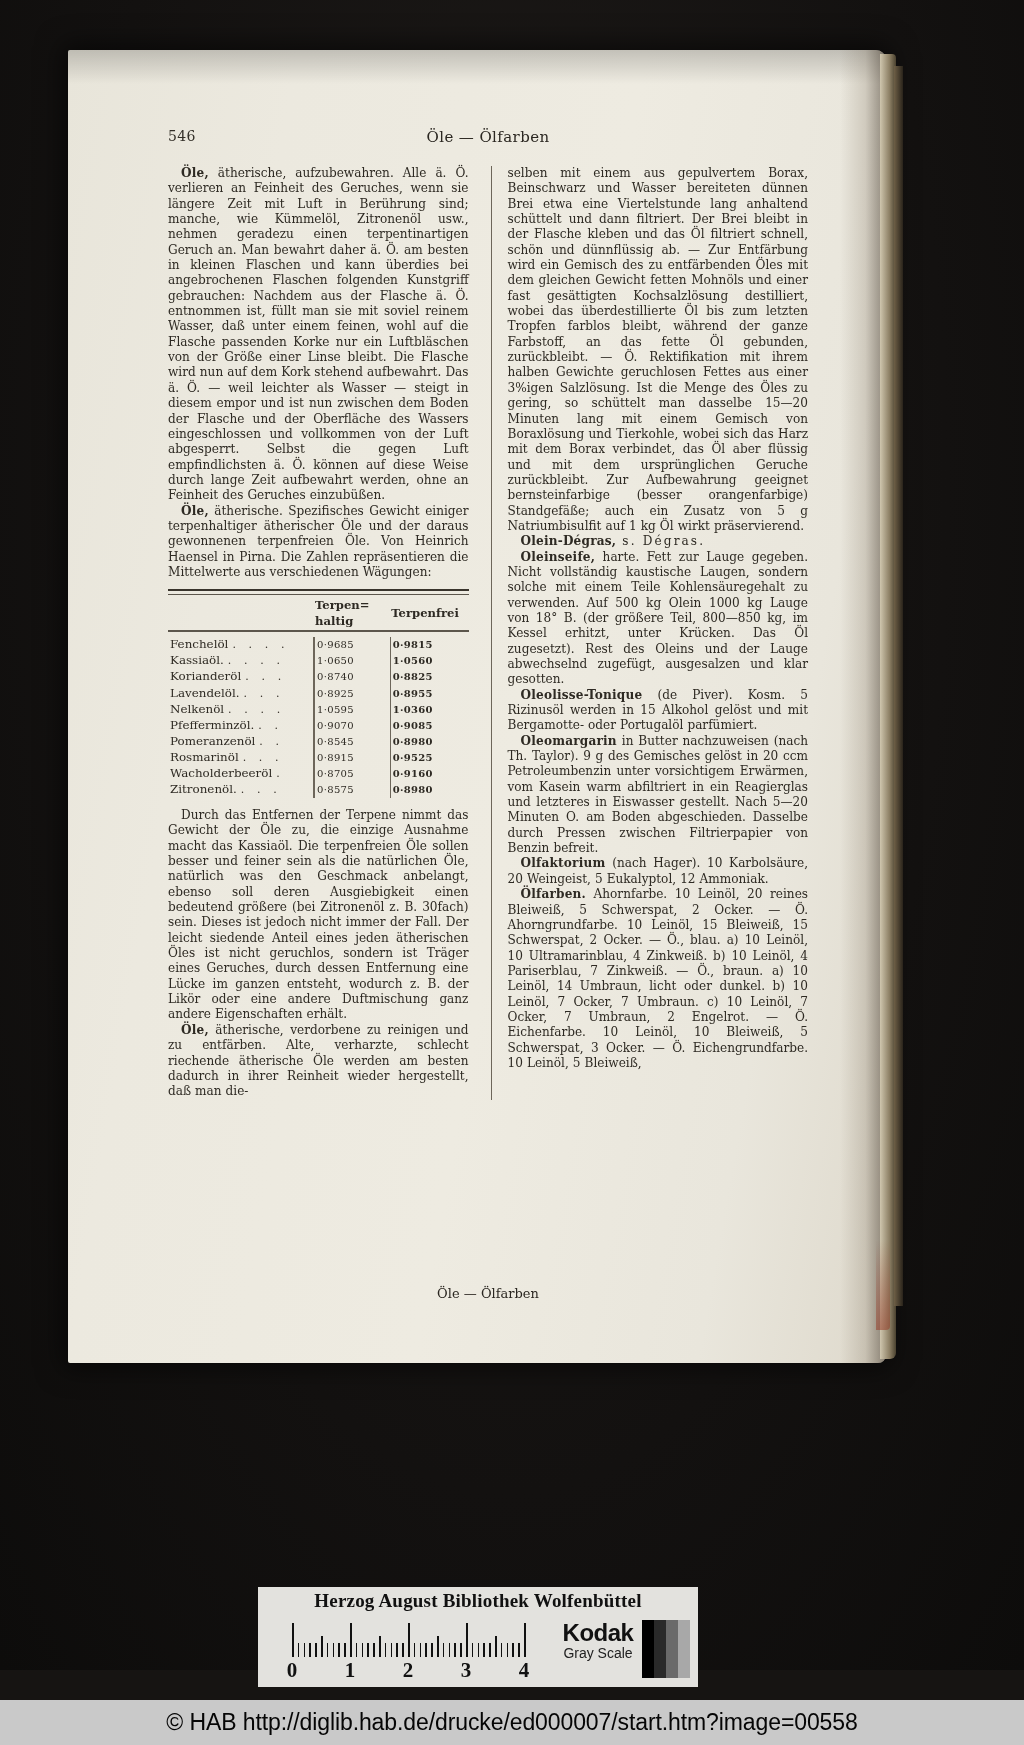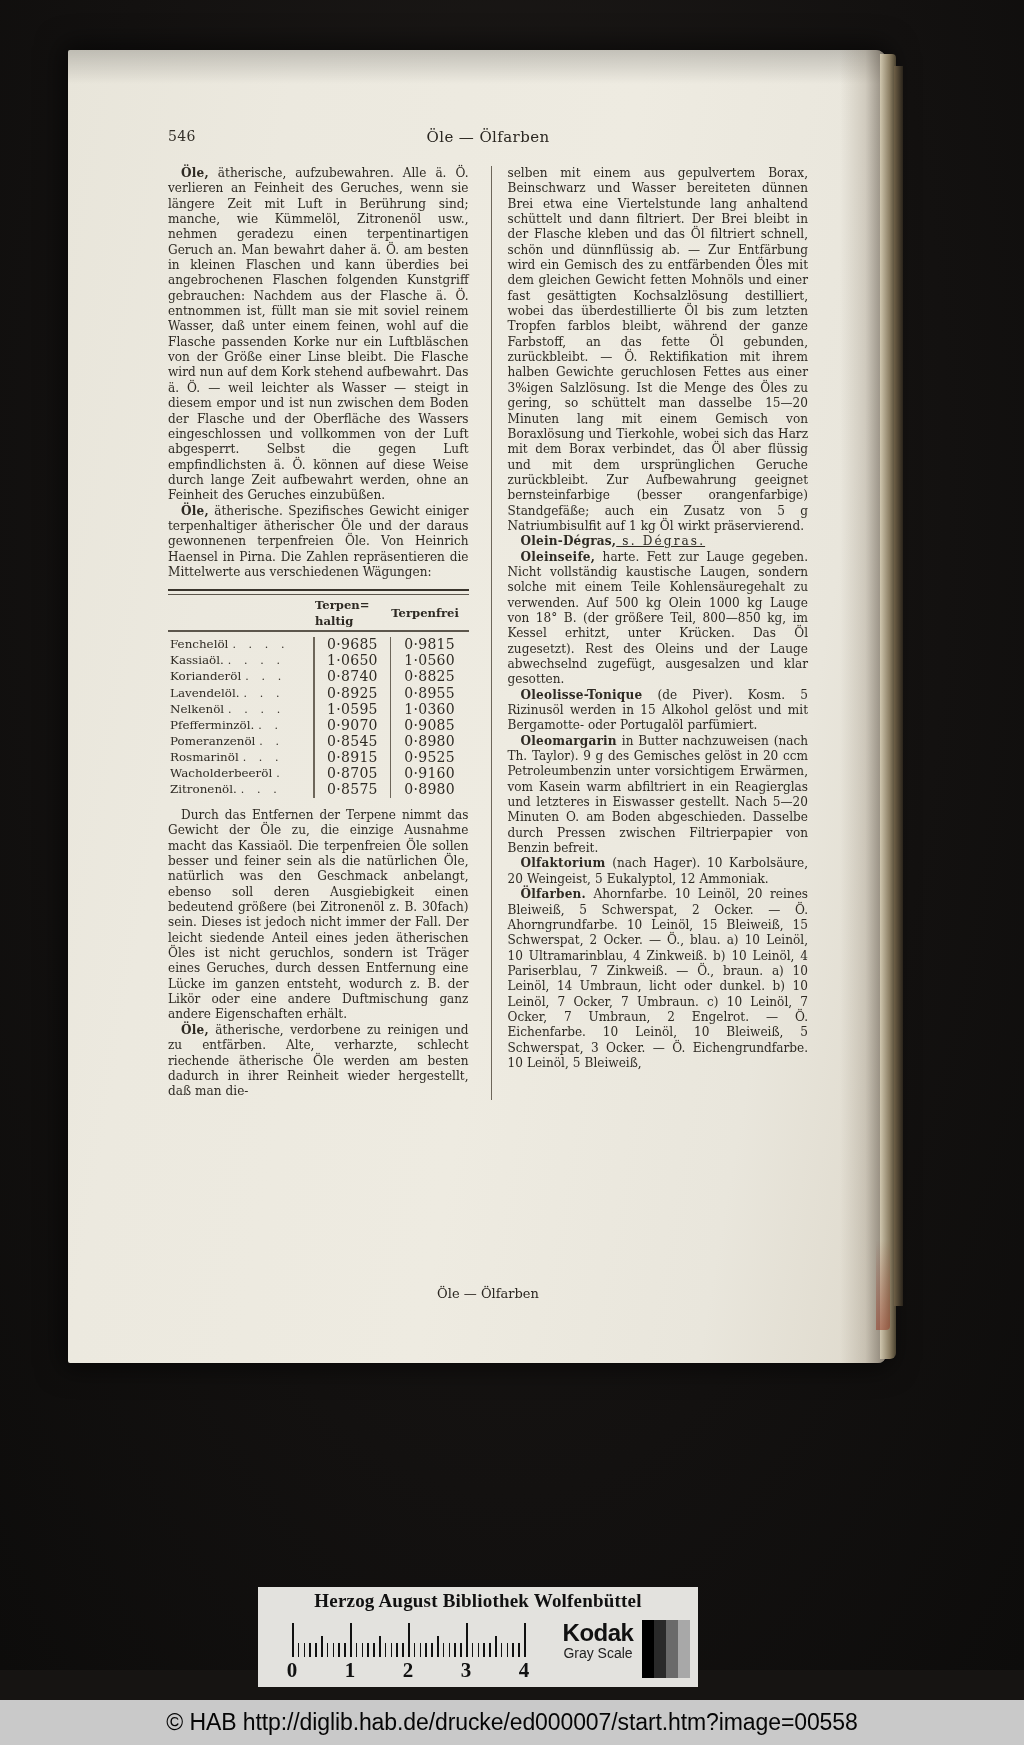--- a/index.html
+++ b/index.html
@@ -63,35 +63,35 @@
   .runtitle{position:absolute;left:0;width:100%;text-align:center;top:0;
             font-size:15px;color:#2b2721;}
 
   .cols{display:flex;gap:0;}
   .col{width:305px;font-size:12.1px;line-height:15.35px;color:#2e2a23;
        text-align:justify;-webkit-hyphens:auto;hyphens:auto;word-spacing:.2px;}
   .col.left{padding-right:22px;}
   .col.right{padding-left:16px;border-left:1px solid #6d665a;}
   .col p{margin:0;text-indent:13px;}
   .hw{font-weight:bold;letter-spacing:.2px;}
-  .sp{letter-spacing:2.1px;text-decoration:underline;}
+  .sp{letter-spacing:2.1px;}
 
   
   table.dens{
     width:100%;border-collapse:collapse;margin:9px 0 10px 0;
     font-size:11.6px;color:#2e2a23;
   }
   table.dens .rule-top td{border-top:2.2px solid #39342c;height:3px;padding:0;}
   table.dens .rule-top2 td{border-top:1px solid #5c564c;height:2px;padding:0;}
   table.dens tbody td{padding:.4px 2px;}
   table.dens tbody td.name{white-space:nowrap;font-size:11.9px;}
-  table.dens tbody td.num{text-align:center;width:76px;font-size:14px;
+  table.dens tbody td.num{text-align:left;width:76px;font-size:10px;
                           font-family:"DejaVu Serif",serif;letter-spacing:.3px;}
   table.dens tbody td.n1{border-left:2.4px double #6d665a;}
-  table.dens tbody td.n2{border-left:1px solid #6d665a;}
+  table.dens tbody td.n2{border-left:1px solid #6d665a;font-weight:bold;}
   .leaders{display:inline-block;color:#3a352d;letter-spacing:4.5px;font-size:11px;}
   .sep-mid td{border-top:2.4px double #5c564c;height:4px;padding:0;}
 
   .pagefoot{
     position:absolute;left:100px;top:1236px;width:640px;text-align:center;
     font-size:13px;color:#2b2721;
   }
 
   
   #strip{

